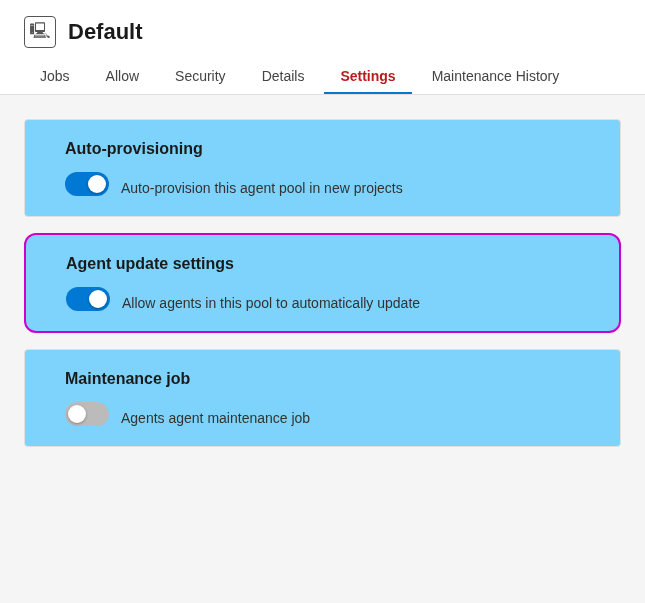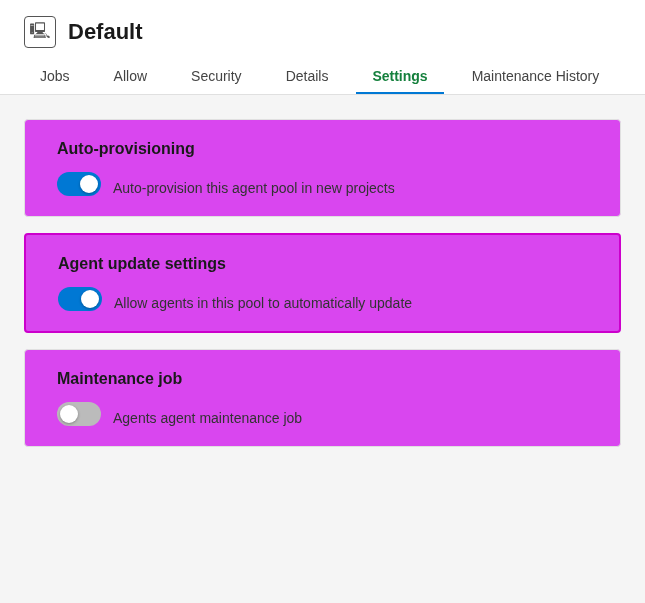--- a/index.html
+++ b/index.html
@@ -36,56 +36,56 @@
     }
 
     .page-title {
       font-size: 22px;
       font-weight: 700;
       color: #1a1a1a;
     }
 
     .nav-tabs {
       display: flex;
-      gap: 12px;
+      gap: 4px;
       list-style: none;
     }
 
     .nav-tab {
       padding: 8px 16px;
       font-size: 14px;
       color: #444;
       cursor: pointer;
       border-bottom: 2px solid transparent;
       white-space: nowrap;
     }
 
     .nav-tab.active {
-      color: #15803d;
+      color: #b91c1c;
       border-bottom: 2px solid #0078d4;
       font-weight: 600;
     }
 
     .content {
       padding: 24px 24px;
       display: flex;
       flex-direction: column;
       gap: 16px;
     }
 
     .card {
-      background: #d946ef;
+      background: #7dd3fc;
       border: 1px solid #e0e0e0;
       border-radius: 4px;
-      padding: 20px 32px;
+      padding: 20px 40px;
     }
 
     .card.highlighted {
       border: 2px solid #cc00cc;
-      border-radius: 4px;
+      border-radius: 12px;
     }
 
     .card-title {
       font-size: 16px;
       font-weight: 600;
       color: #1a1a1a;
       margin-bottom: 14px;
     }
 
     .toggle-row {

